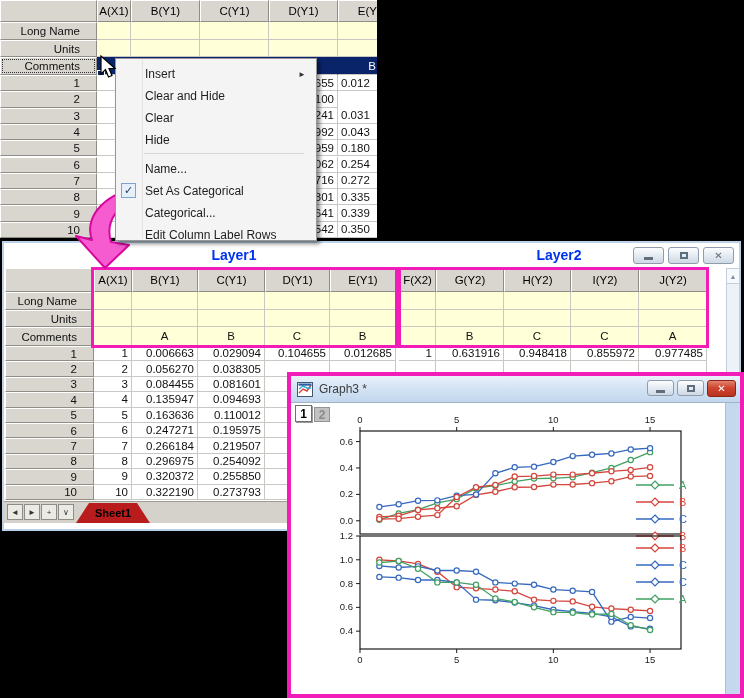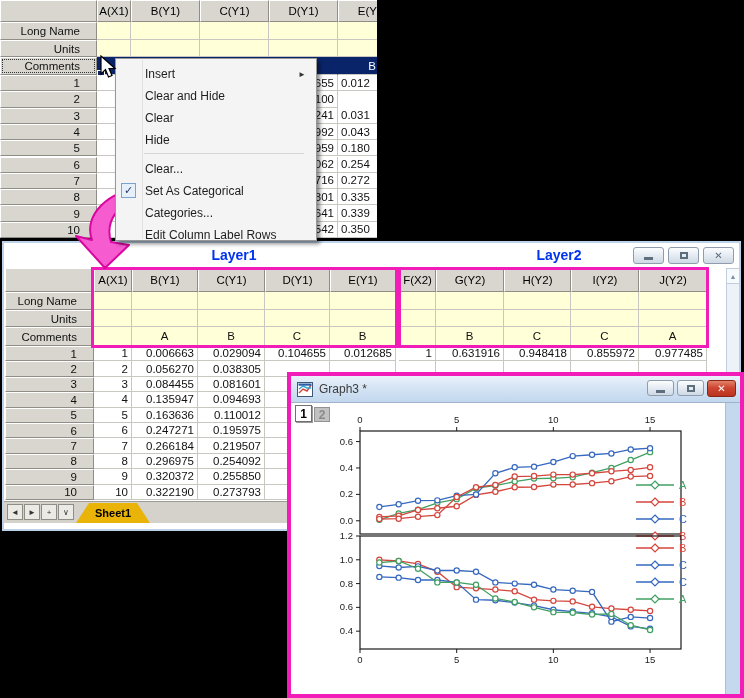--- a/index.html
+++ b/index.html
@@ -48,21 +48,21 @@
   #graph3{position:absolute;left:287px;top:372px;width:449px;height:318px;z-index:30;
      border:4px solid #F21CB9;background:#C8DAEC;overflow:hidden;}
   #g3-content{position:absolute;left:0;top:26px;width:449px;height:292px;background:#fff;
      border-top:1px solid #9FB4C9;}
   .layerbtn{position:absolute;box-sizing:border-box;display:flex;align-items:center;justify-content:center;
      font-size:12px;font-weight:bold;}
   #tabbar{position:absolute;left:0px;top:258px;width:731px;height:21px;background:#D5D2CB;
      border-top:1px solid #9E9B93;}
   .navbtn{position:absolute;top:2px;width:16px;height:16px;background:#ECEAE5;border:1px solid #8F8D86;
      box-sizing:border-box;display:flex;align-items:center;justify-content:center;font-size:8px;color:#333;}
-  #sheet-tab{position:absolute;left:72px;top:1px;width:74px;height:20px;background:#eab308;
+  #sheet-tab{position:absolute;left:72px;top:1px;width:74px;height:20px;background:#b91c1c;
      clip-path:polygon(13px 0,61px 0,74px 100%,0 100%);display:flex;align-items:center;
      justify-content:center;font-size:11px;font-weight:bold;color:#000;}
   #b2-scroll{position:absolute;left:722px;top:25px;width:14px;height:233px;background:#EDF2F8;
      border:1px solid #C2CEDC;box-sizing:border-box;}
   .scrollbtn{position:absolute;left:0px;top:0px;width:12px;height:14px;background:#F7FAFD;
      border-bottom:1px solid #C2CEDC;color:#7B8EA5;font-size:7px;display:flex;align-items:center;justify-content:center;}
   text{font-family:"Liberation Sans","DejaVu Sans",sans-serif;}
 </style>
 </head>
 <body>
@@ -157,23 +157,23 @@
       <div class="cell lft" style="left: 338px; top: 221.7px; width: 69px; height: 16.3px;">0.350</div>
     </div>
 
   <div id="ctx-menu">
       <div class="menu-gutter"></div>
       <div class="menu-item" style="top: 4px;">Insert<div class="menu-sub">►</div></div>
       <div class="menu-item" style="top: 48px;">Clear</div>
       <div class="menu-item" style="top: 26px;">Clear and Hide</div>
       <div class="menu-item" style="top: 70px;">Hide</div>
       <div class="menu-sep" style="top: 94px;"></div>
-      <div class="menu-item" style="top: 99px;">Clear...</div>
+      <div class="menu-item" style="top: 99px;">Name...</div>
       <div class="menu-item" style="top: 121px;">Set As Categorical<div class="menu-check" style="top: 3px;">✓</div></div>
-      <div class="menu-item" style="top: 143px;">Categories...</div>
+      <div class="menu-item" style="top: 143px;">Categorical...</div>
       <div class="menu-item" style="top: 165px;">Edit Column Label Rows</div>
     </div>
 
   <div id="book2">
       <div class="layerlab" style="left: 180px; top: 4px; width: 100px;">Layer1</div>
       <div class="layerlab" style="left: 505px; top: 4px; width: 100px;">Layer2</div>
       <div class="winbtn" style="left: 629px; top: 4px; width: 31px; height: 17px;">
         <span class="glyph-min"></span>
       </div>
       <div class="winbtn" style="left: 664px; top: 4px; width: 31px; height: 17px;">

